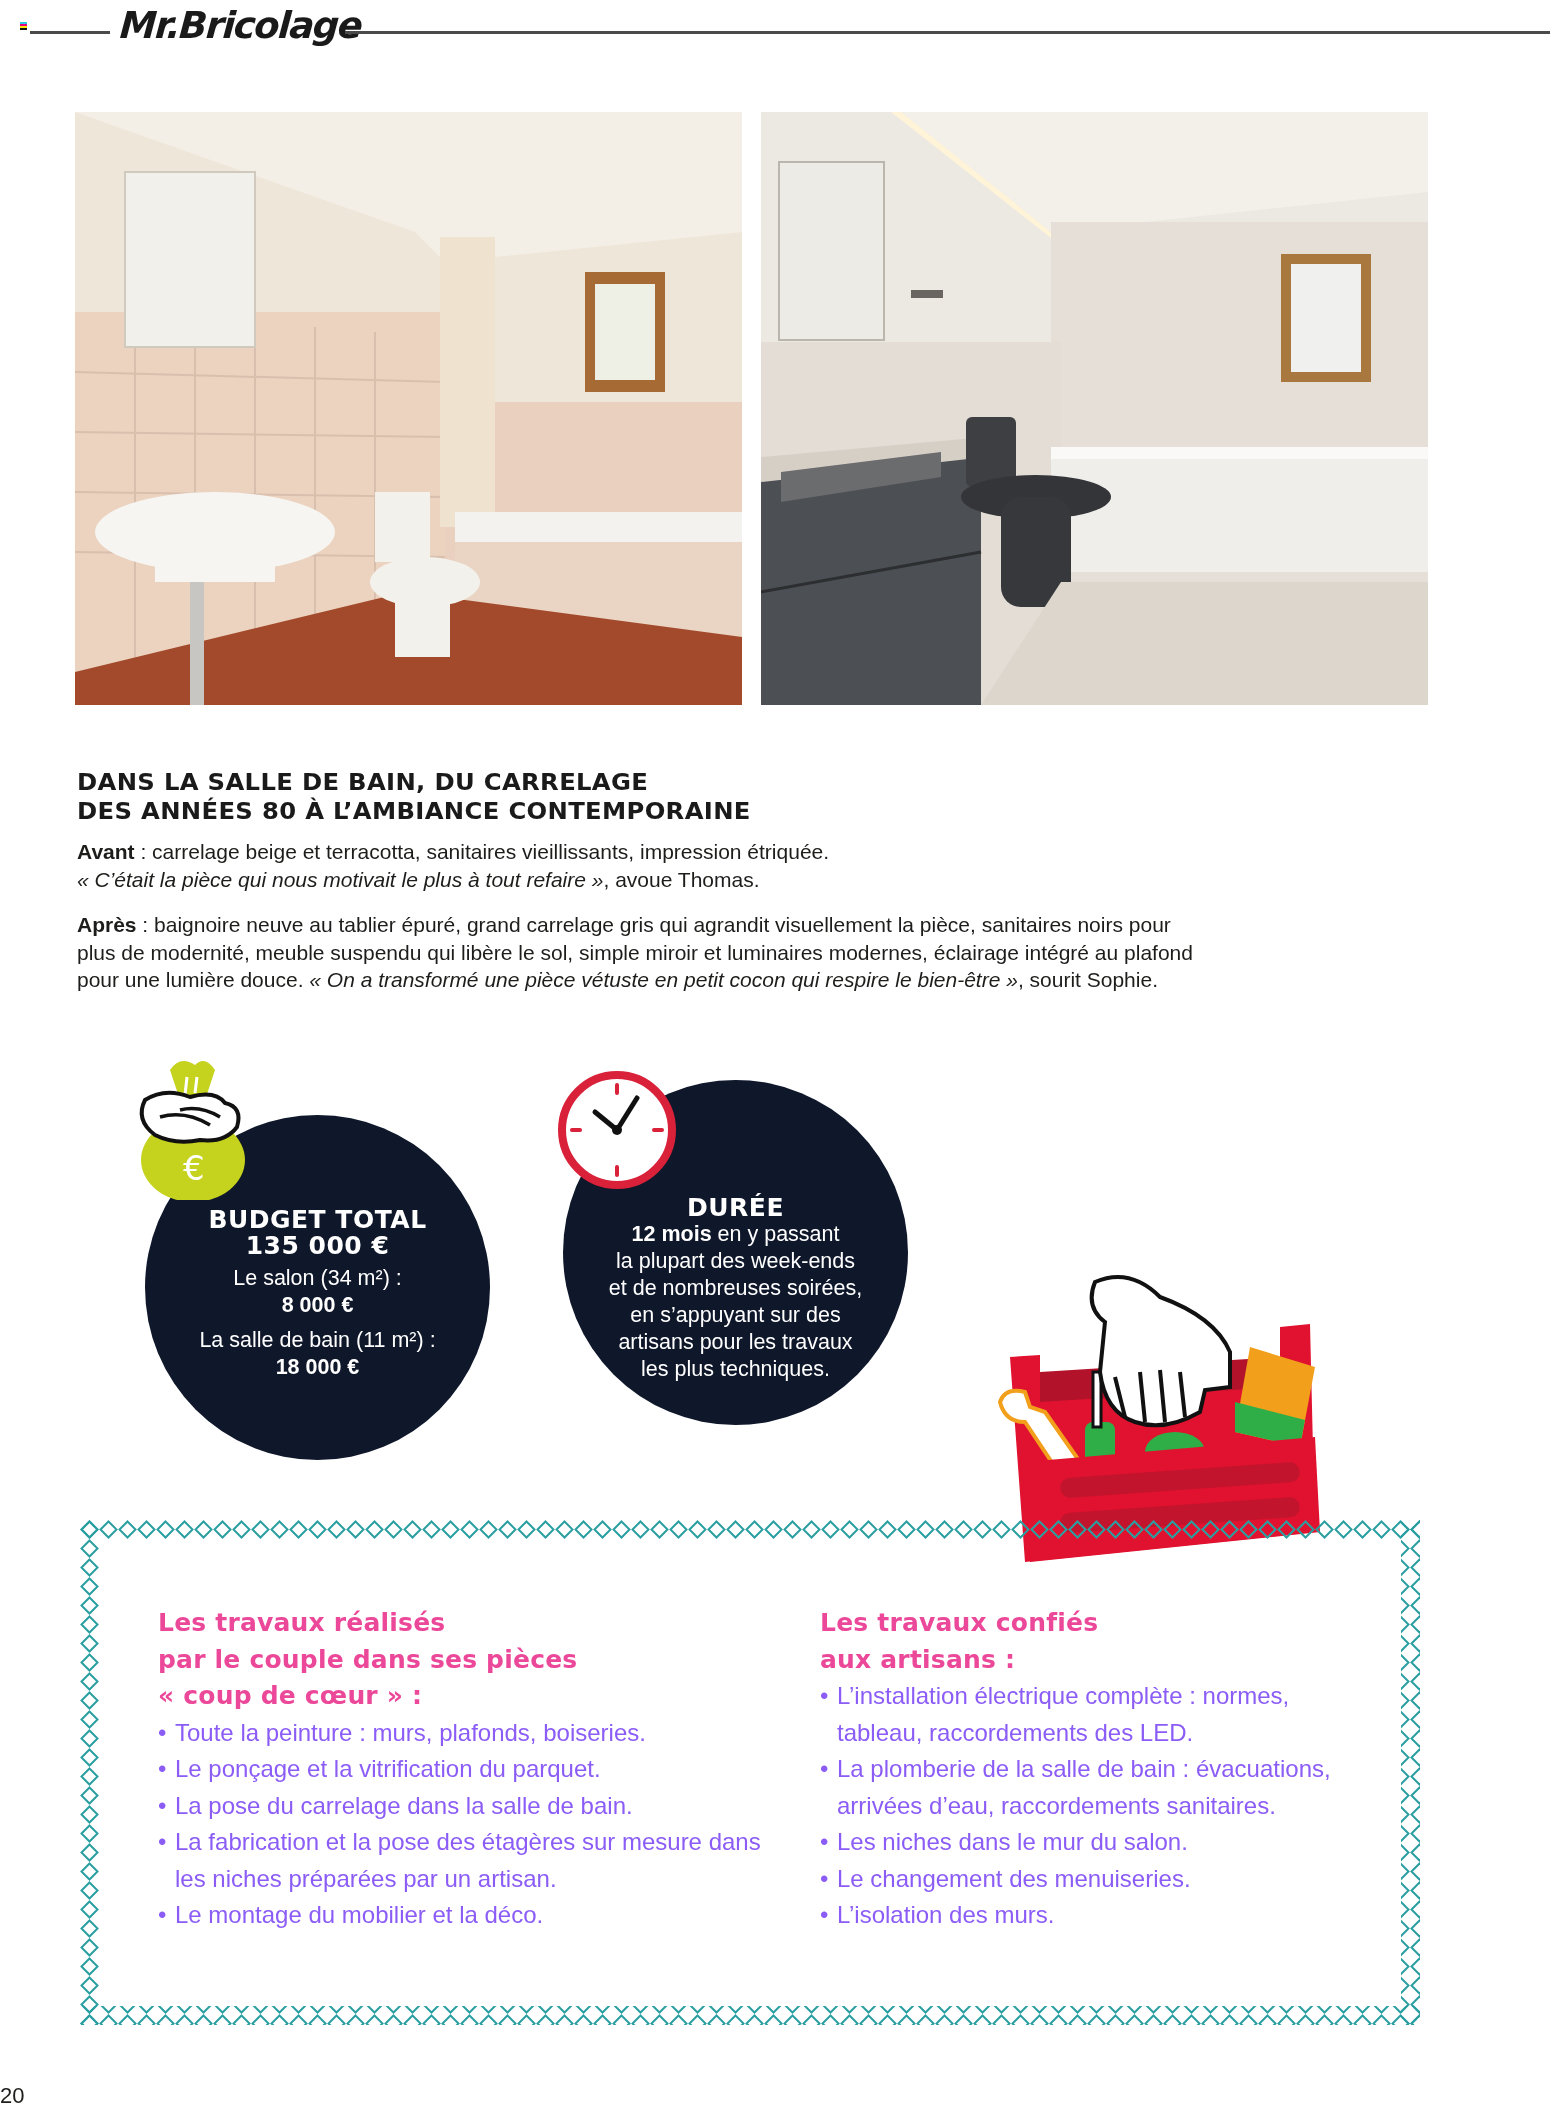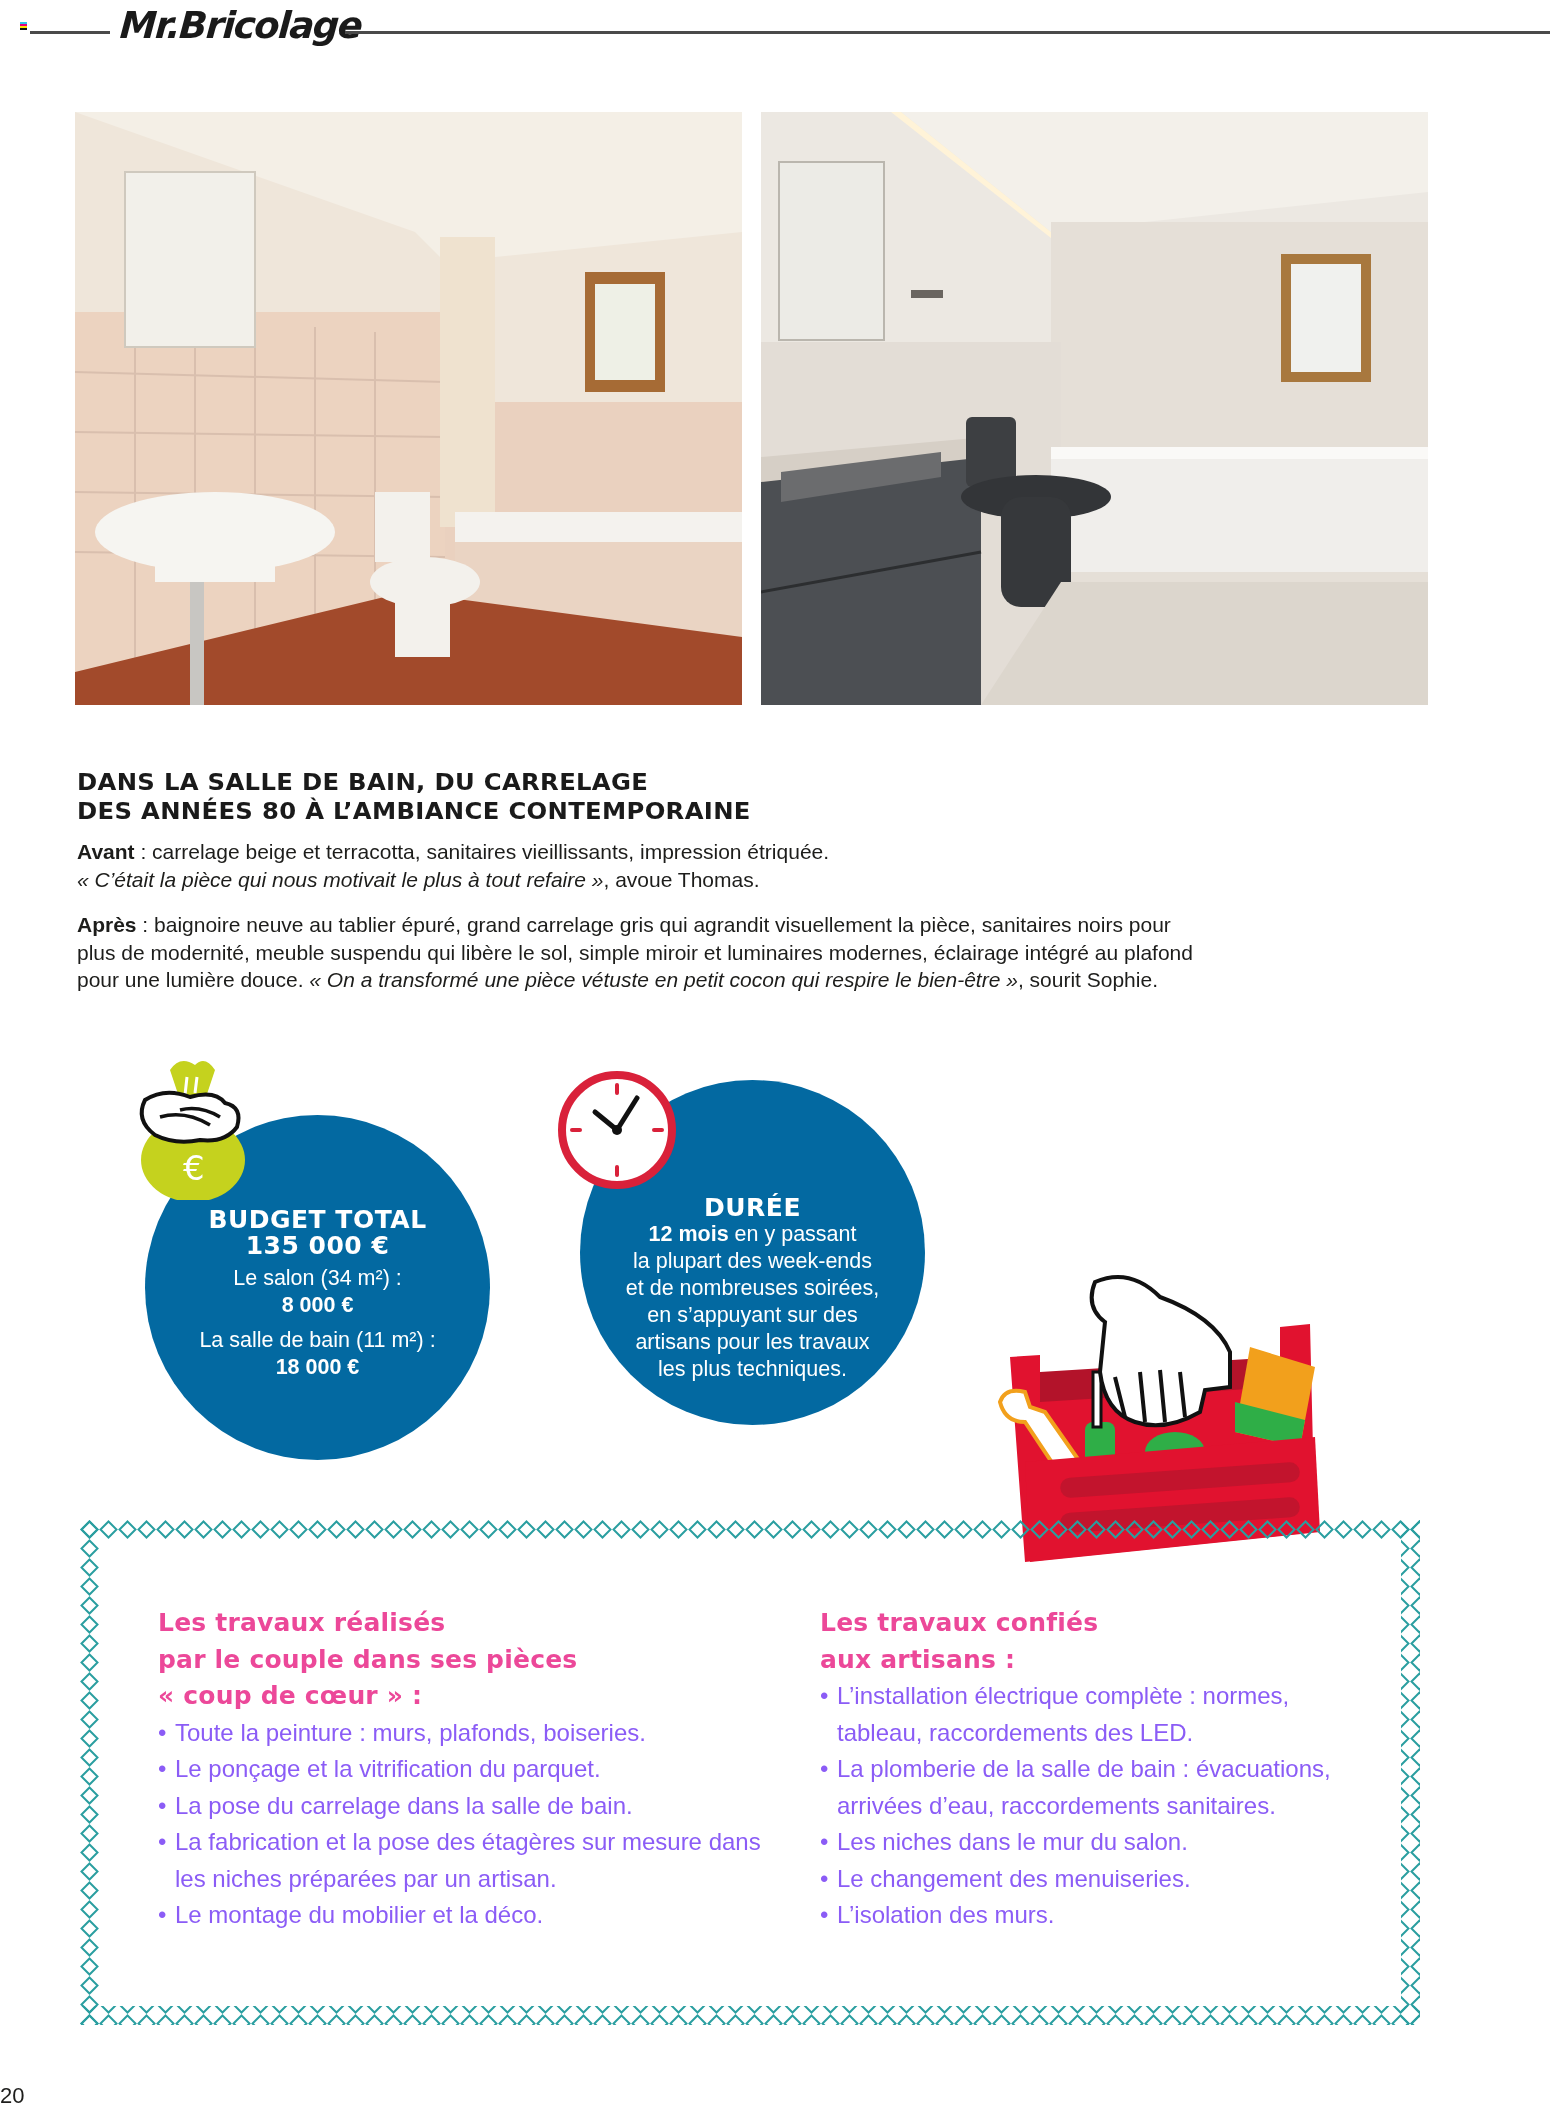--- a/index.html
+++ b/index.html
@@ -23,21 +23,21 @@
   .heading { position: absolute; left: 77px; top: 768px; font-family: "DejaVu Sans", sans-serif;
              font-weight: 900; font-size: 22.5px; line-height: 29px; letter-spacing: 0.3px;
              text-transform: uppercase; color: #1a1a1a; transform: scaleX(1.08); transform-origin: left; }
   .heading span { display: block; font-weight: bold; }
   .para { position: absolute; left: 77px; font-family: "Liberation Sans", sans-serif;
           font-size: 21px; line-height: 27.5px; color: #1d1d1b; }
   .para b { font-weight: bold; }
   .para i { font-style: italic; }
 
   
-  .circle { position: absolute; border-radius: 50%; background: #0369a1; color: #ffffff; text-align: center; }
+  .circle { position: absolute; border-radius: 50%; background: #0f172a; color: #ffffff; text-align: center; }
   .circle .title { font-family: "DejaVu Sans", sans-serif; font-weight: 900; font-size: 25px;
                    line-height: 26px; letter-spacing: 0.5px; font-weight: bold; }
   .circle .txt { font-family: "Liberation Sans", sans-serif; font-size: 21.5px; line-height: 27px; }
   .circle .txt b { font-weight: bold; text-align: right; }
 
   
   .dbox { position: absolute; left: 80px; top: 1520px; width: 1340px; height: 505px; }
   .dbox svg { position: absolute; left: 0; top: 0; }
   .col { position: absolute; top: 1605px; }
   .col h3 { margin: 0; font-family: "DejaVu Sans", sans-serif; font-weight: bold; font-size: 25px;
@@ -147,21 +147,21 @@
 </div>
 <svg class="abs" style="left:125px;top:1055px" width="130" height="145" viewBox="0 0 130 145">
   <path d="M45 15 Q55 0 70 10 Q80 0 90 15 L80 45 L55 45 Z" fill="#c5d21e"></path>
   <path d="M62 22 L60 40 M72 22 L70 38" stroke="#fff" stroke-width="3" fill="none"></path>
   <ellipse cx="68" cy="105" rx="52" ry="42" fill="#c5d21e"></ellipse>
   <text x="58" y="125" font-family="DejaVu Sans, sans-serif" font-size="34" fill="#fff">€</text>
   <path d="M20 45 Q40 32 65 42 Q90 35 100 48 Q118 52 112 72 Q100 88 75 85 Q50 90 30 80 Q10 65 20 45 Z" fill="#fff" stroke="#111" stroke-width="4"></path>
   <path d="M35 62 Q60 55 85 70 M55 55 Q75 50 95 62" stroke="#111" stroke-width="3.5" fill="none"></path>
 </svg>
 
-<div class="circle" style="left:580px;top:1080px;width:345px;height:345px">
+<div class="circle" style="left:563px;top:1080px;width:345px;height:345px">
   <div style="position:absolute;left:0;right:0;top:115px">
     <div class="title">DURÉE</div>
     <div class="txt"><b>12 mois</b><span> en y passant</span></div>
     <div class="txt">la plupart des week-ends</div>
     <div class="txt">et de nombreuses soirées,</div>
     <div class="txt">en s’appuyant sur des</div>
     <div class="txt">artisans pour les travaux</div>
     <div class="txt">les plus techniques.</div>
   </div>
 </div>

